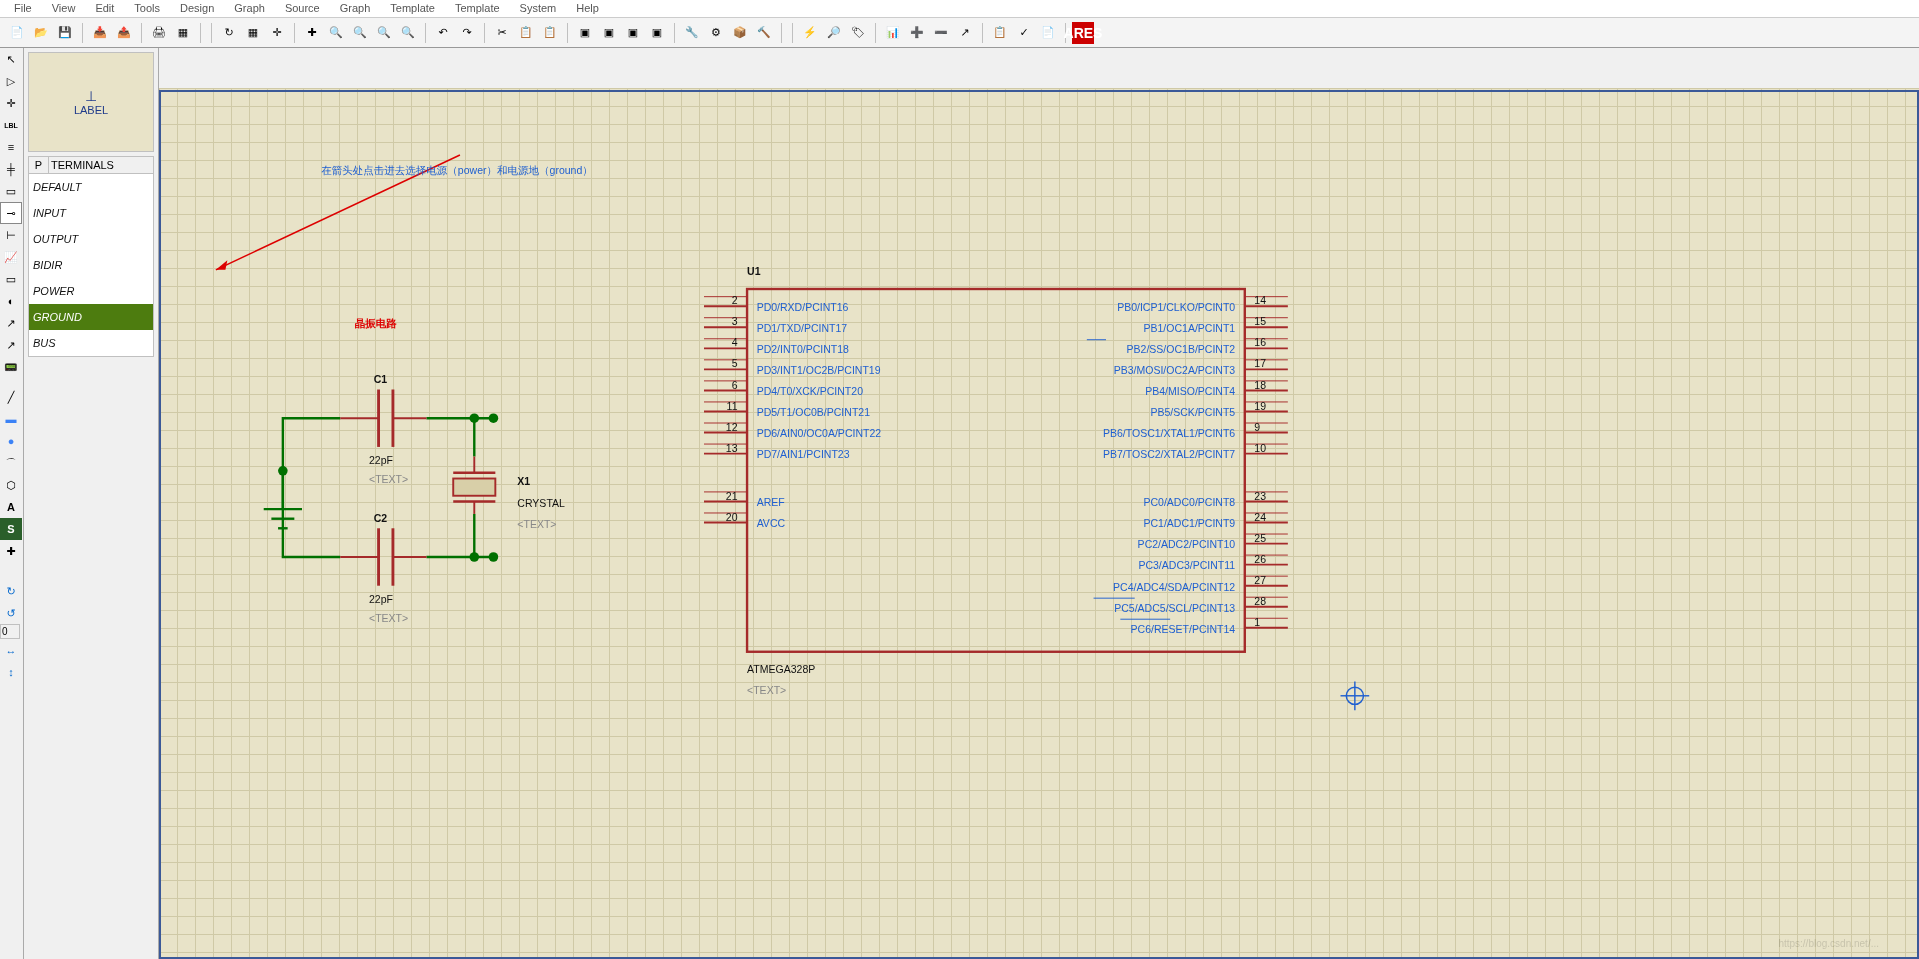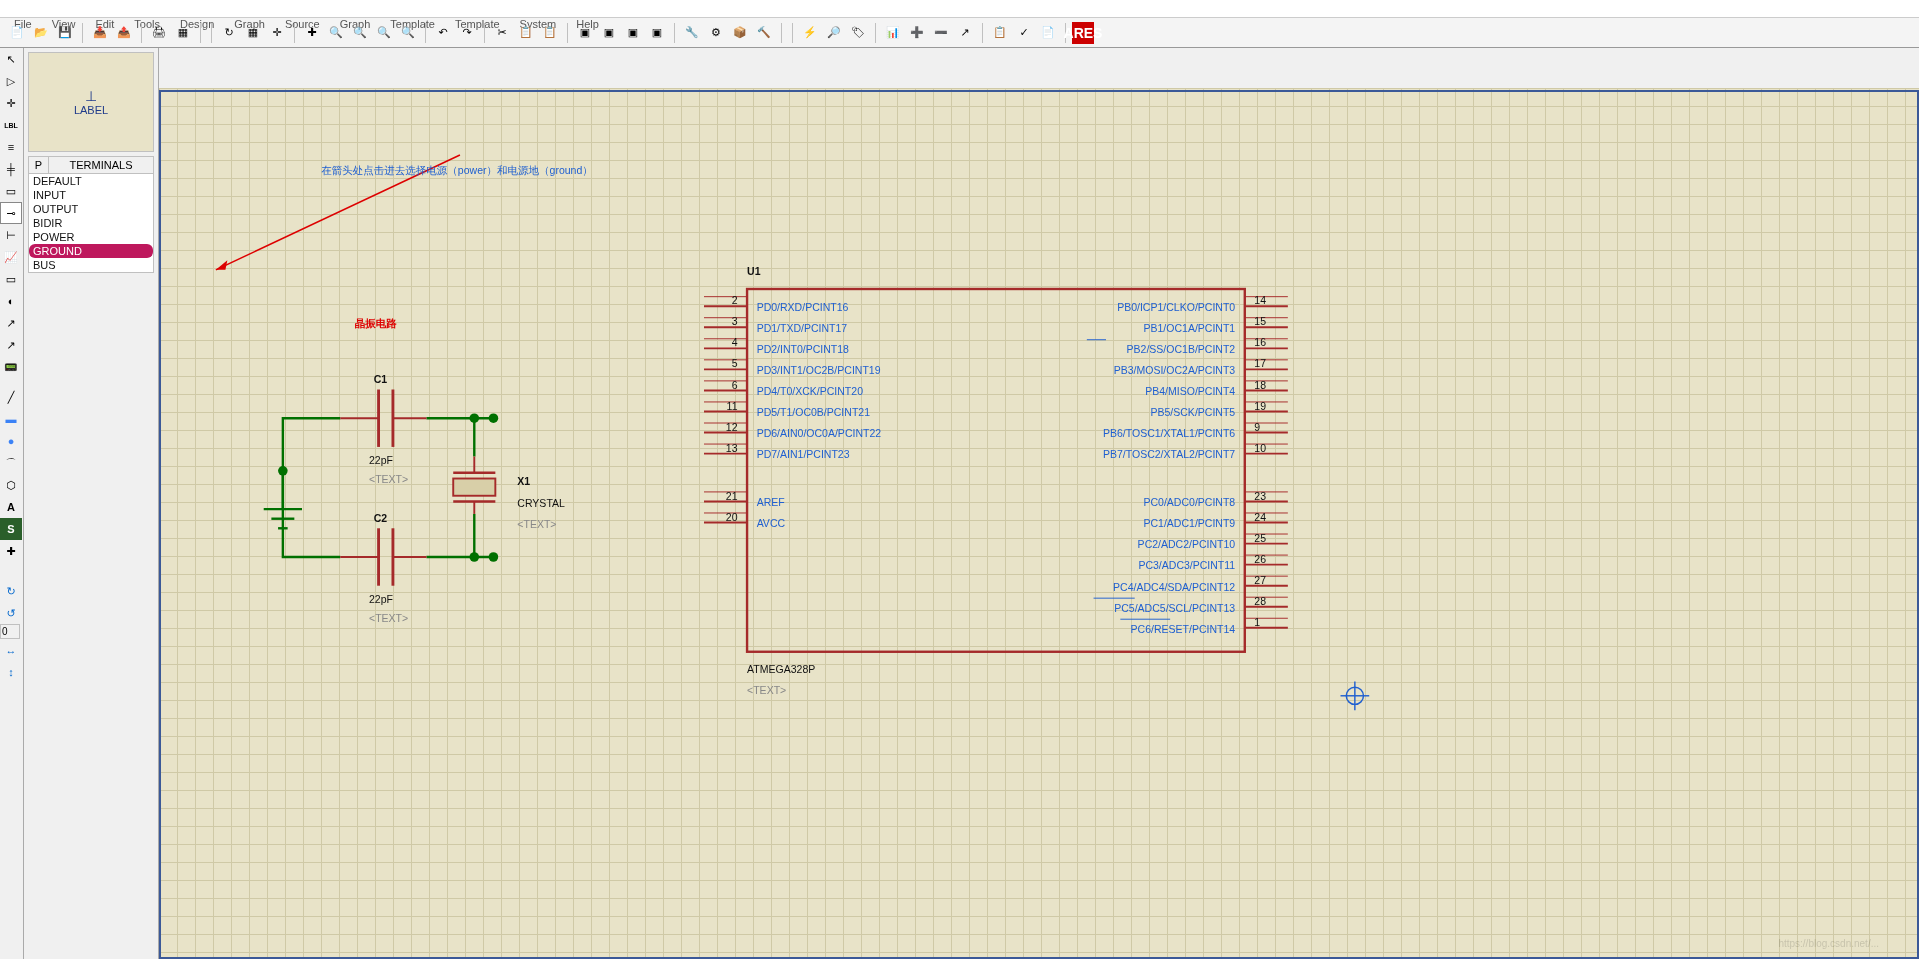--- a/index.html
+++ b/index.html
@@ -1,35 +1,35 @@
 <!DOCTYPE html>
 <html><head>
 <meta charset="utf-8">
 <style>
 * { box-sizing: border-box; margin: 0; padding: 0; font-family: Tahoma, Arial, sans-serif; font-size: 11px; }
 body { background: #f0f0f0; overflow: hidden; }
 .menubar { background: #fff; height: 18px; display: flex; border-bottom: 1px solid #ccc; padding-left: 4px; }
-.menubar span { padding: 18px 10px; color: #555; cursor: pointer; text-align: right; }
+.menubar span { padding: 2px 10px; color: #555; cursor: pointer; text-align: right; }
 .toolbar { background: #f4f4f4; height: 30px; border-bottom: 1px solid #999; display: flex; align-items: center; padding: 0 6px; gap: 2px; }
 .tb-btn { width: 22px; height: 22px; display: flex; align-items: center; justify-content: center; border: 1px solid transparent; cursor: pointer; }
 .tb-sep { width: 1px; height: 20px; background: #c0c0c0; margin: 0 4px; }
 .main { display: flex; height: calc(100vh - 48px); }
 .left-tools { width: 24px; background: #f0f0f0; border-right: 1px solid #aaa; display: flex; flex-direction: column; }
 .lt { width: 22px; height: 22px; display: flex; align-items: center; justify-content: center; cursor: pointer; border: 1px solid transparent; }
 .lt.selected { background: #fff; border-color: #888; }
 .sidebar { width: 135px; background: #f0f0f0; border-right: 1px solid #aaa; display: flex; flex-direction: column; }
 .preview { height: 100px; background: #e8e3c8; border: 1px solid #c0c0c0; margin: 4px; position: relative; display: flex; align-items: center; justify-content: center; }
 .preview-content { color: #1e3a8a; font-size: 8px; text-align: center; }
 .preview-content .sym { font-size: 14px; display: block; }
 .listhead { display: flex; background: #f0f0f0; border: 1px solid #c0c0c0; margin: 0 4px; }
 .listhead .p { width: 20px; text-align: center; border-right: 1px solid #c0c0c0; padding: 2px; }
-.listhead .t { flex: 1; text-align: center; padding: 2px; font-weight: normal; }
+.listhead .t { flex: 1; text-align: left; padding: 2px; font-weight: normal; }
 .list { margin: 0 4px; background: #fff; border: 1px solid #c0c0c0; border-top: none; }
-.list div { padding: 1px 4px; cursor: pointer; color: #111; }
-.list div.sel { background: #be185d; color: #fff; border-radius: 6px; }
+.list div { padding: 7px 4px; cursor: pointer; color: #111; font-style: italic; }
+.list div.sel { background: #4d7c0f; color: #fff; }
 .canvas-wrap { flex: 1; position: relative; overflow: hidden; margin-top: 40px; }
 .canvas { position: absolute; inset: 0; background: #e8e3c8; }
 .grid { position: absolute; inset: 0; background-image: linear-gradient(#c0b890 1px, transparent 1px), linear-gradient(90deg, #c0b890 1px, transparent 1px); background-size: 18px 18px; opacity: 0.6; }
 .canvas-border { position: absolute; top: 2px; left: 0; right: 0; bottom: 0; border: 2px solid #3b5998; pointer-events: none; }
 .schematic { position: absolute; inset: 0; }
 .schematic text { font-family: Arial; }
 .watermark { position: absolute; right: 40px; bottom: 10px; color: rgba(0,0,0,0.15); font-size: 10px; }
 .spin { width: 20px; background: #f0f0f0; border: 1px solid #c0c0c0; padding: 1px; font-size: 10px; }
 </style>
 </head>

